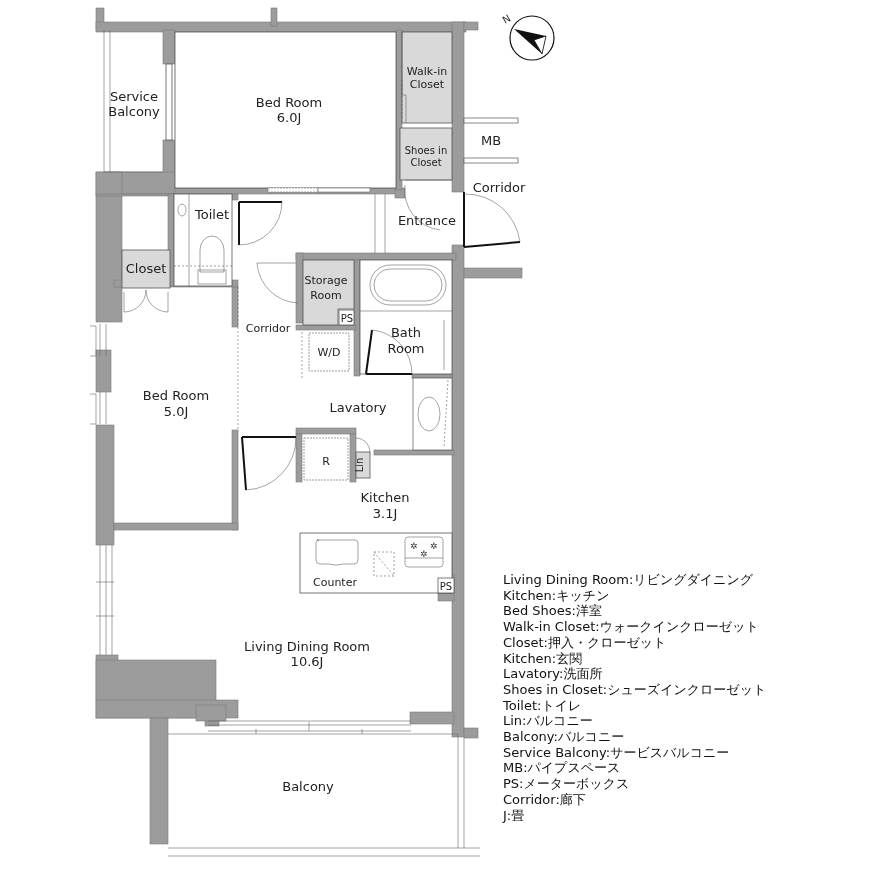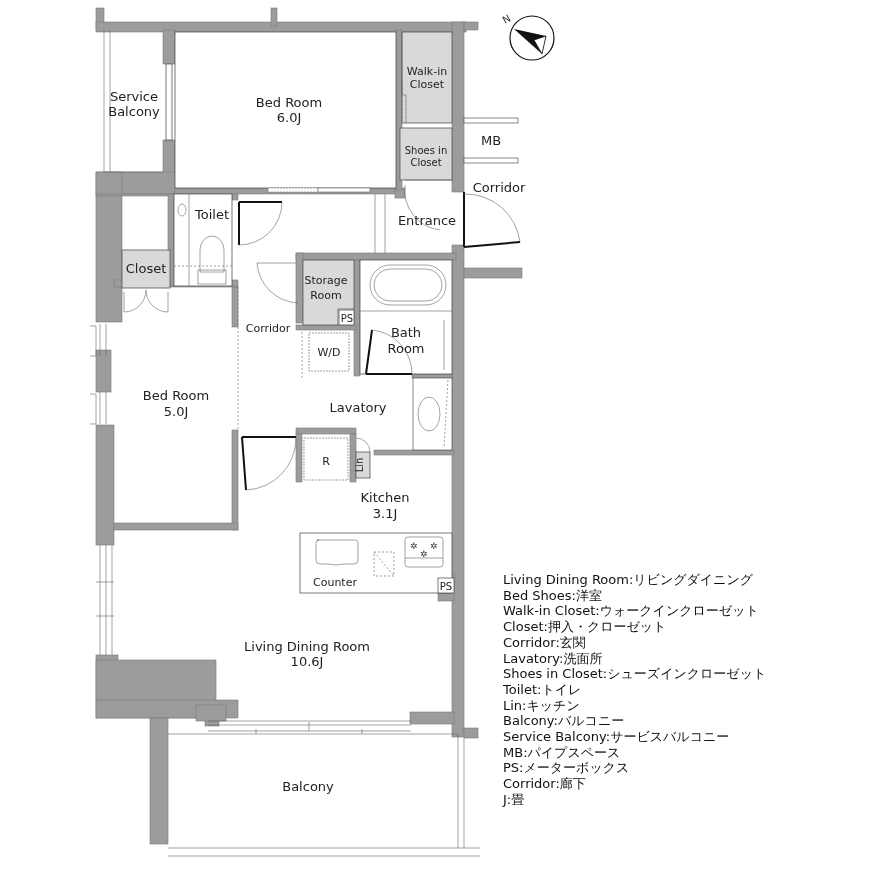--- a/index.html
+++ b/index.html
@@ -260,27 +260,28 @@
     <line class="thin" x1="458" y1="734" x2="458" y2="848"></line>
     <line class="thin" x1="464" y1="738" x2="464" y2="848"></line>
     <line class="thin" x1="168" y1="848" x2="480" y2="848"></line>
     <line class="thin" x1="168" y1="856" x2="480" y2="856"></line>
     <text class="lbl" x="308" y="791">Balcony</text>
   </g>
 </svg>
 
 <div id="legend">
   <div>Living Dining Room:リビングダイニング</div>
+  <div>Kitchen:キッチン</div>
   <div>Bed Shoes:洋室</div>
   <div>Walk-in Closet:ウォークインクローゼット</div>
   <div>Closet:押入・クローゼット</div>
-  <div>Corridor:玄関</div>
+  <div>Kitchen:玄関</div>
   <div>Lavatory:洗面所</div>
   <div>Shoes in Closet:シューズインクローゼット</div>
   <div>Toilet:トイレ</div>
-  <div>Lin:キッチン</div>
+  <div>Lin:バルコニー</div>
   <div>Balcony:バルコニー</div>
   <div>Service Balcony:サービスバルコニー</div>
   <div>MB:パイプスペース</div>
   <div>PS:メーターボックス</div>
   <div>Corridor:廊下</div>
   <div>J:畳</div>
 </div>
 
 </body></html>

